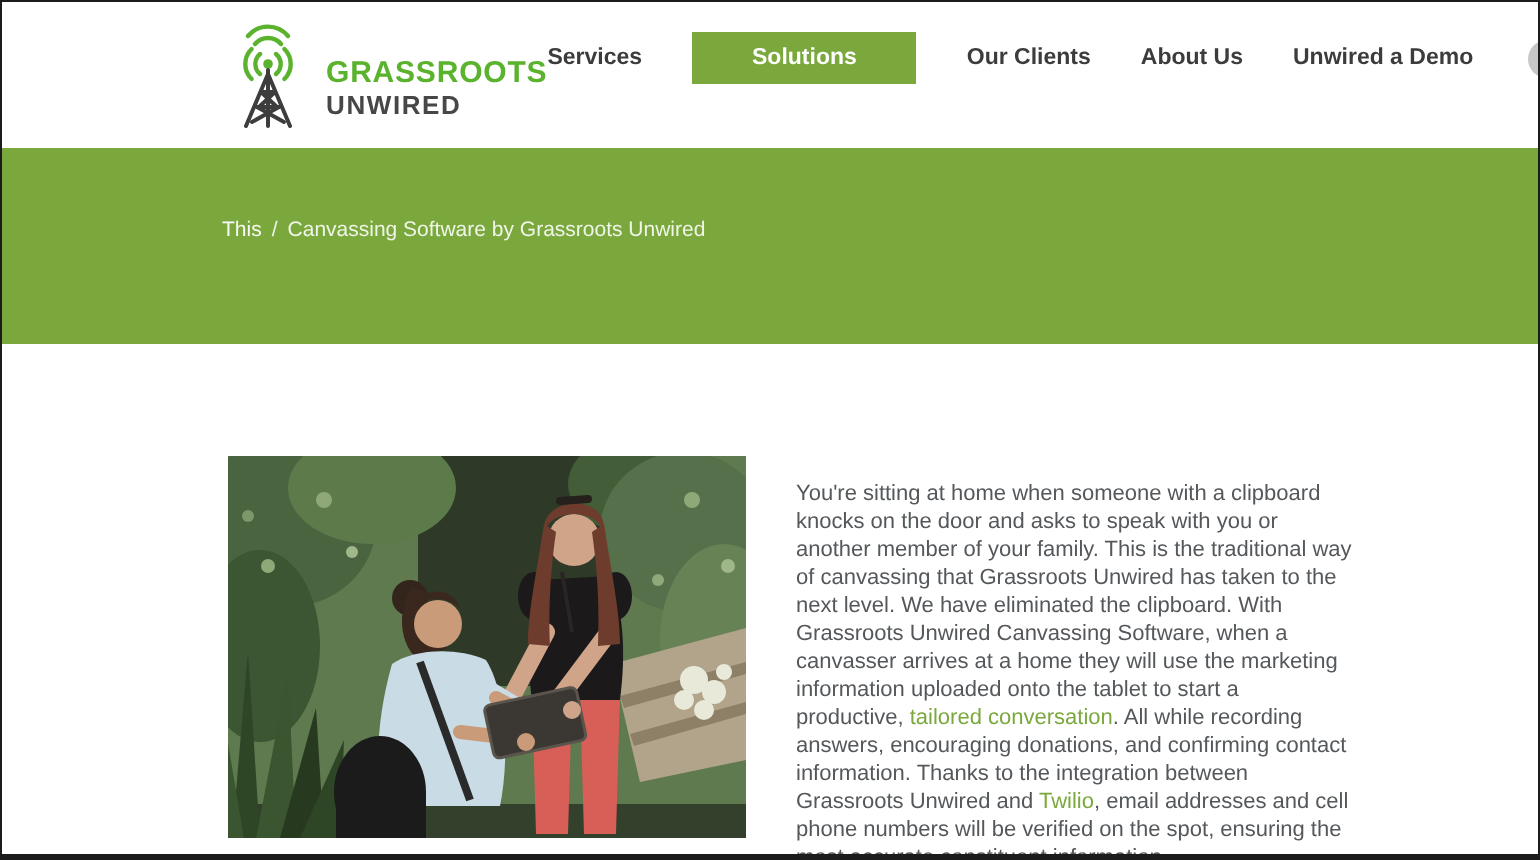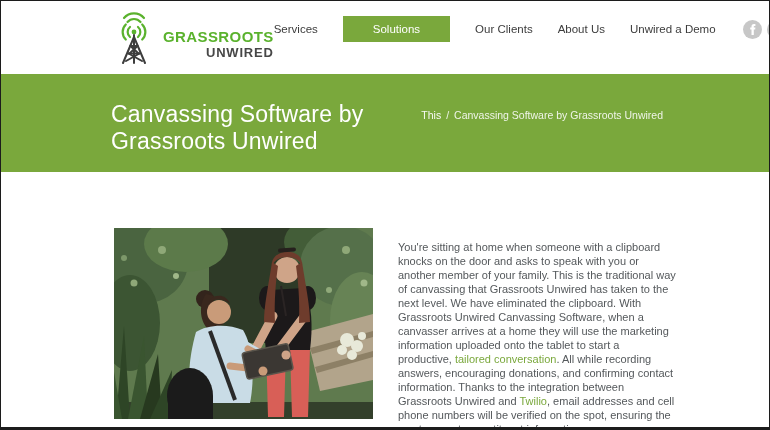--- a/index.html
+++ b/index.html
@@ -19,28 +19,28 @@
   
   .header {
     height: 73px;
     display: flex;
     align-items: flex-start;
     padding: 11px 84px 0 108px;
     background: #ffffff;
   }
   .logo { display: flex; align-items: flex-start; cursor: pointer; }
   .logo-icon svg { display: block; }
-  .brand-text { margin: 17px 0 0 4px; text-align: right; line-height: 1; }
+  .brand-text { margin: 17px 0 0 4px; line-height: 1; }
   .brand-line1 { font-size: 15px; font-weight: bold; color: #5ab22d; letter-spacing: .4px; }
   .brand-line2 { font-size: 13px; font-weight: bold; color: #474747; letter-spacing: .8px; margin-top: 2px; }
 
   .header-right { margin-left: auto; display: flex; align-items: center; margin-top: 4px; }
   .nav { display: flex; align-items: center; gap: 25px; }
   .nav a {
-    font-size: 11.5px; font-weight: normal; color: #3c3c3c;
+    font-size: 11.5px; font-weight: bold; color: #3c3c3c;
     text-decoration: none; white-space: nowrap;
   }
   .nav a.active {
     background: #7aa83c; color: #ffffff; padding: 7px 30px;
   }
   .social { display: flex; gap: 5px; margin-left: 27px; }
   .social-circle {
     width: 19px; height: 19px; border-radius: 50%;
     background: #c7c7c7; color: #ffffff;
     display: flex; align-items: center; justify-content: center;
@@ -145,22 +145,20 @@
           <svg width="11" height="10" viewBox="0 0 11 10">
               <path d="M10.5,1.2 C10.1,1.4 9.7,1.5 9.3,1.55 C9.75,1.28 10.05,0.88 10.2,0.4 C9.8,0.65 9.35,0.83 8.87,0.93 C8.47,0.5 7.9,0.25 7.3,0.25 C6.1,0.25 5.15,1.2 5.15,2.38 C5.15,2.55 5.17,2.7 5.2,2.85 C3.4,2.77 1.8,1.92 0.75,0.6 C0.55,0.93 0.45,1.3 0.45,1.68 C0.45,2.42 0.83,3.07 1.4,3.45 C1.05,3.45 0.72,3.35 0.43,3.2 L0.43,3.23 C0.43,4.25 1.17,5.12 2.15,5.32 C1.97,5.37 1.78,5.4 1.58,5.4 C1.44,5.4 1.3,5.38 1.17,5.36 C1.45,6.2 2.23,6.82 3.17,6.84 C2.44,7.4 1.5,7.75 0.5,7.75 C0.33,7.75 0.16,7.74 0,7.72 C0.95,8.33 2.08,8.68 3.3,8.68 C7.3,8.68 9.46,5.43 9.46,2.6 L9.45,2.32 C9.87,2.02 10.23,1.64 10.5,1.2 Z" fill="#ffffff"></path>
             </svg>
         </span>
 
       </div>
     </div>
   </div>
 
   <div class="hero">
-    <h1 class="hero-title">Canvassing Software by
-Grassroots Unwired</h1>
     <div class="breadcrumb">
       <a>This</a><span class="sep">/</span><span>Canvassing Software by Grassroots Unwired</span>
     </div>
   </div>
 
   <div class="content">
 
     <div class="photo">
       <svg width="259" height="191" viewBox="0 0 259 191">
 

